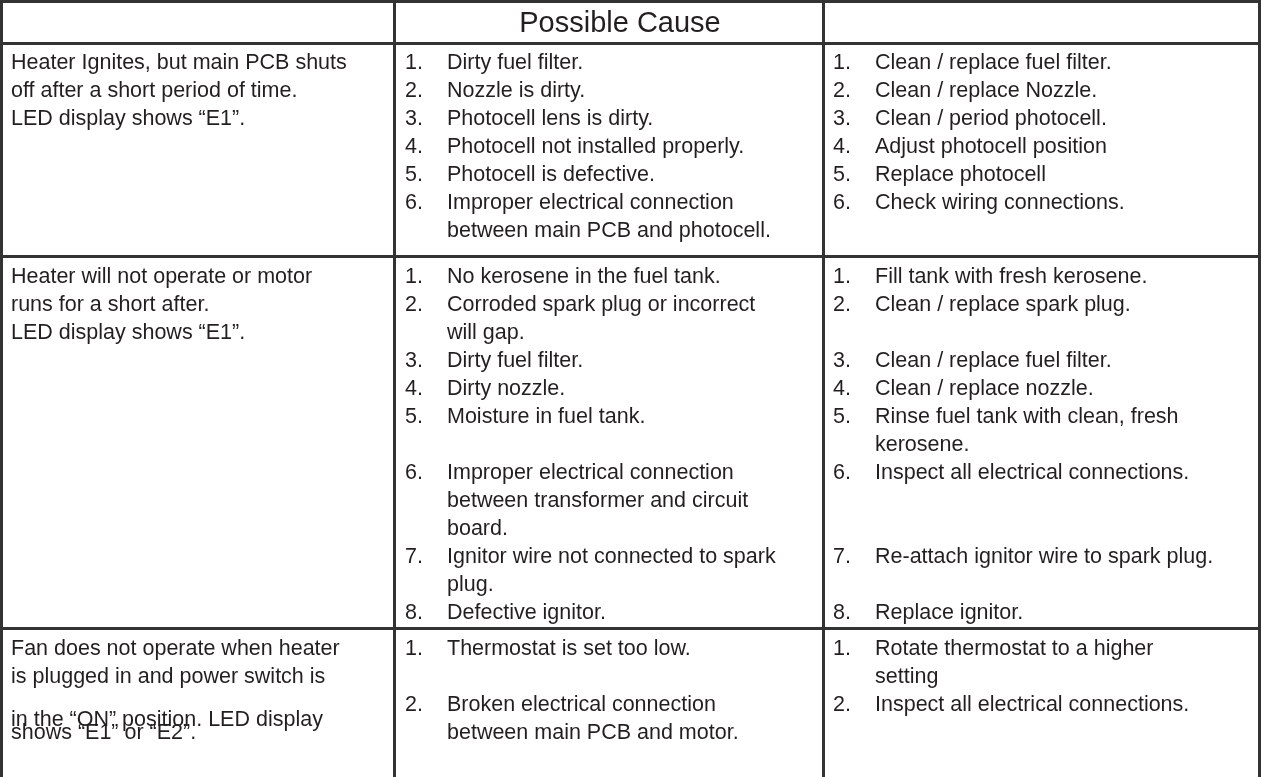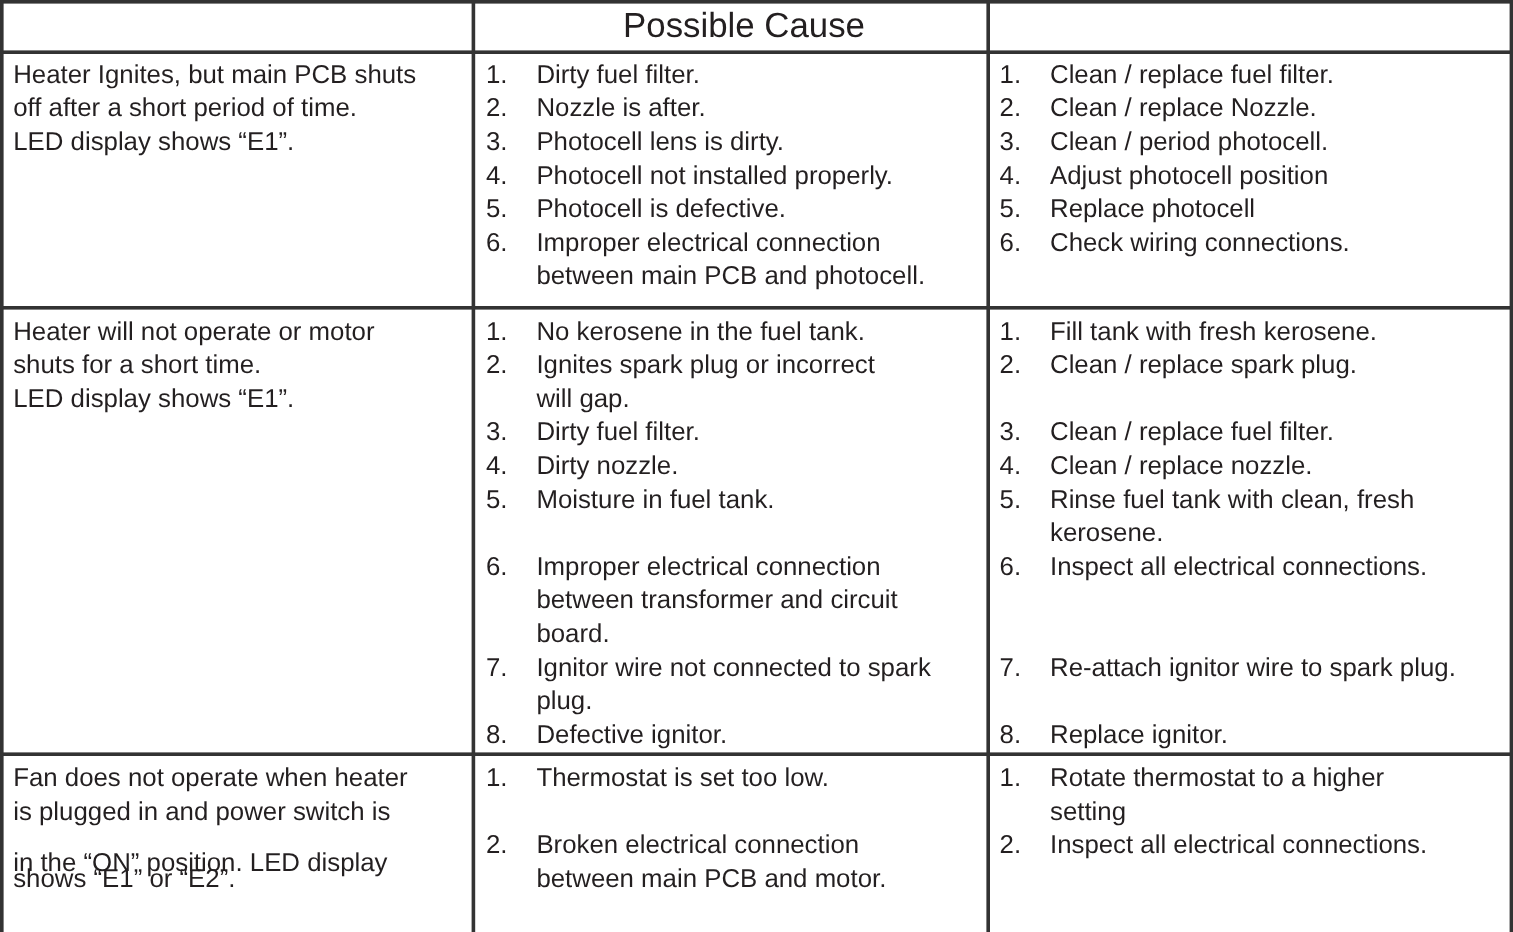--- a/index.html
+++ b/index.html
@@ -36,21 +36,21 @@
     <div class="ptext" style="top:28px">off after a short period of time.</div>
     <div class="ptext" style="top:56px">LED display shows “E1”.</div>
   </div>
   <div class="cell" style="left:405px;top:48px">
     <div class="item" style="top:0">
         <span class="num">1.</span>
         <span class="txt">Dirty fuel filter.</span>
       </div>
     <div class="item" style="top:28px">
         <span class="num">2.</span>
-        <span class="txt">Nozzle is after.</span>
+        <span class="txt">Nozzle is dirty.</span>
       </div>
     <div class="item" style="top:56px">
         <span class="num">3.</span>
         <span class="txt">Photocell lens is dirty.</span>
       </div>
     <div class="item" style="top:84px">
         <span class="num">4.</span>
         <span class="txt">Photocell not installed properly.</span>
       </div>
     <div class="item" style="top:112px">
@@ -85,31 +85,31 @@
         <span class="txt">Replace photocell</span>
       </div>
     <div class="item" style="top:140px">
         <span class="num">6.</span>
         <span class="txt">Check wiring connections.</span>
       </div>
   </div>
 
   <div class="cell" style="left:0;top:262px">
     <div class="ptext" style="top:0">Heater will not operate or motor</div>
-    <div class="ptext" style="top:28px">shuts for a short time.</div>
+    <div class="ptext" style="top:28px">runs for a short after.</div>
     <div class="ptext" style="top:56px">LED display shows “E1”.</div>
   </div>
   <div class="cell" style="left:405px;top:262px">
     <div class="item" style="top:0">
         <span class="num">1.</span>
         <span class="txt">No kerosene in the fuel tank.</span>
       </div>
     <div class="item" style="top:28px">
         <span class="num">2.</span>
-        <span class="txt">Ignites spark plug or incorrect</span>
+        <span class="txt">Corroded spark plug or incorrect</span>
         <span class="txt" style="top:28px">will gap.</span>
       </div>
     <div class="item" style="top:84px">
         <span class="num">3.</span>
         <span class="txt">Dirty fuel filter.</span>
       </div>
     <div class="item" style="top:112px">
         <span class="num">4.</span>
         <span class="txt">Dirty nozzle.</span>
       </div>

